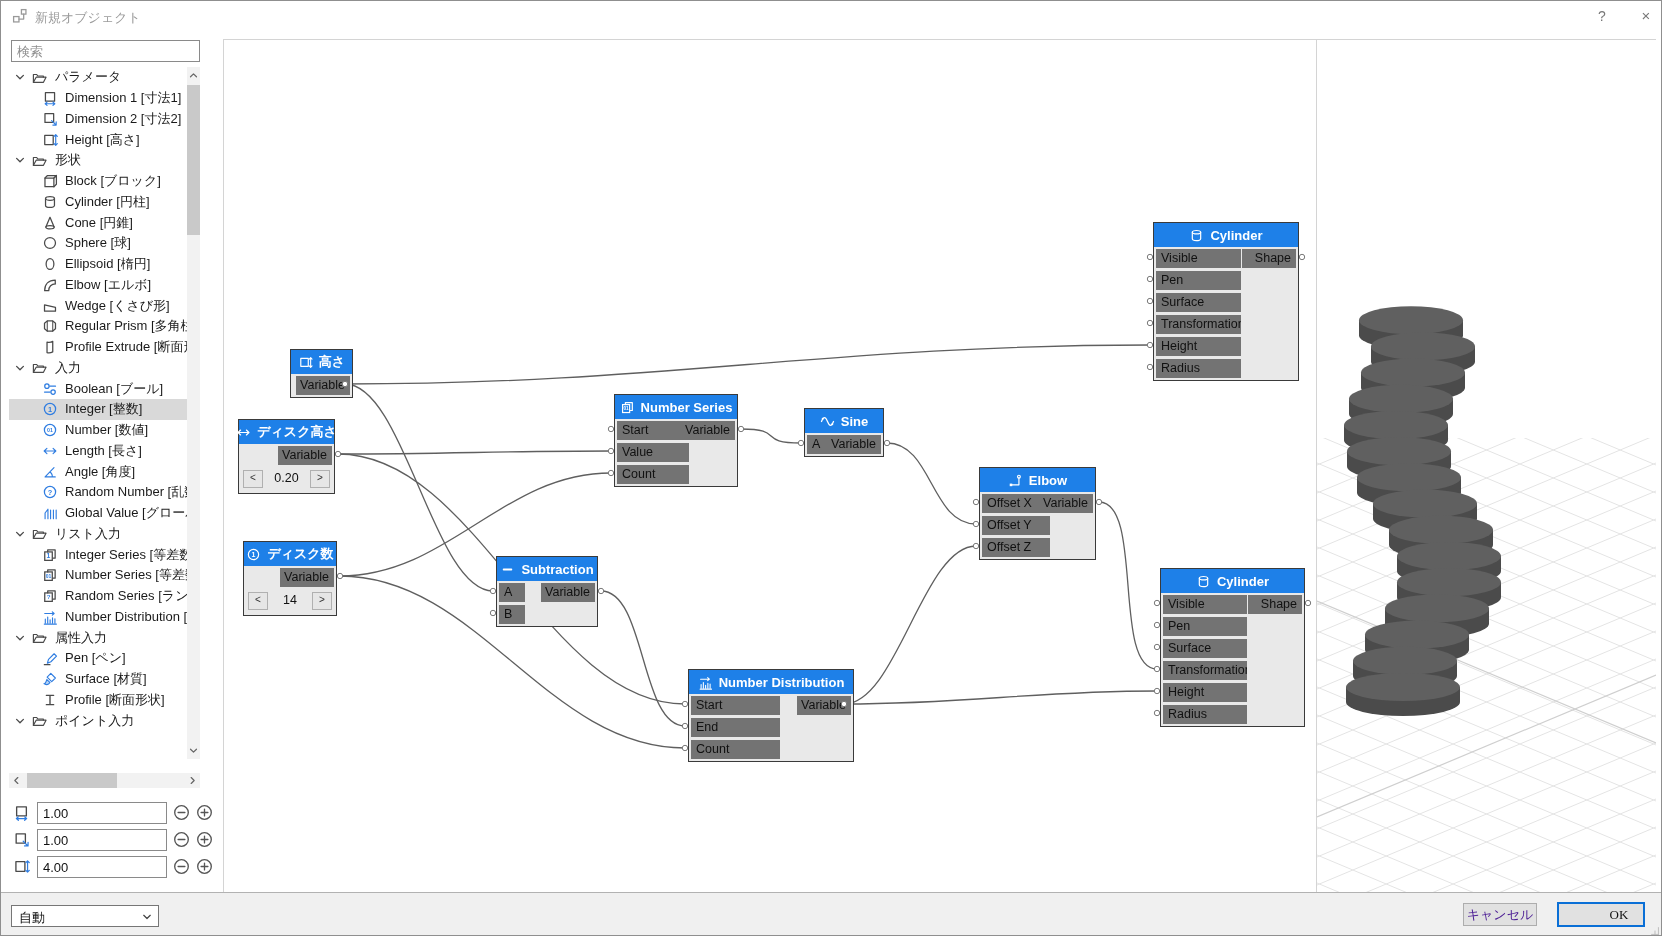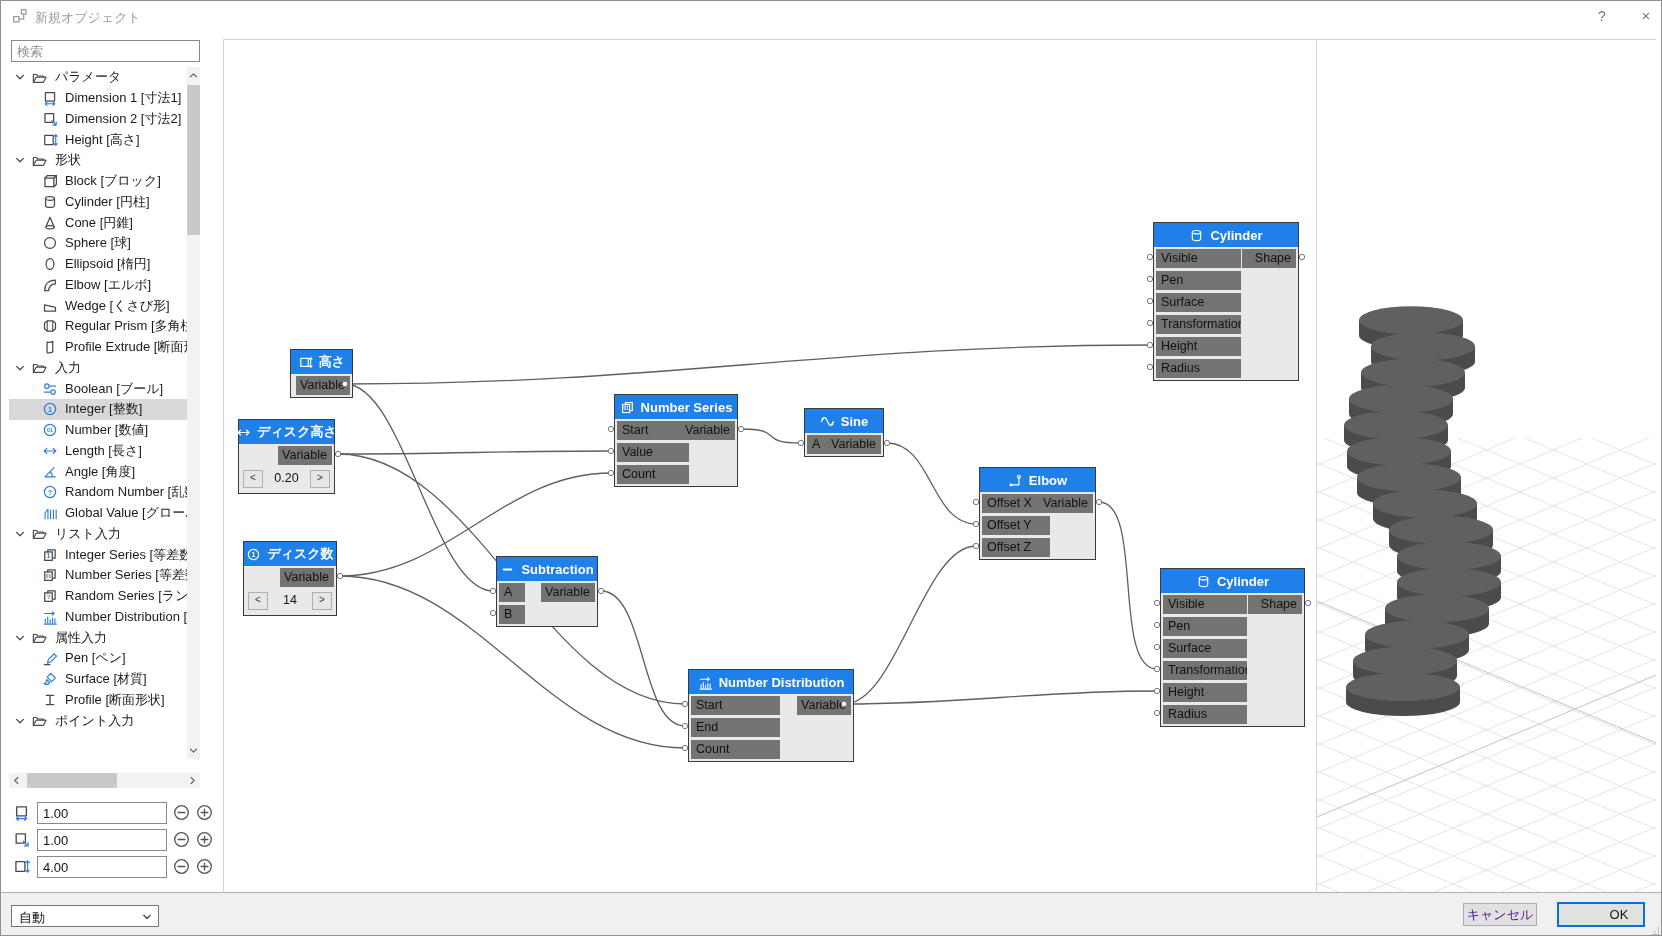--- a/index.html
+++ b/index.html
@@ -31,21 +31,21 @@
   #hscroll{left:8px;top:772px;width:191px;height:15px;}
   #hthumb{left:26px;top:772px;width:90px;height:15px;background:#c9c9c9;}
   
   .prow{left:10px;width:198px;height:22px;}
   .prow .picon{position:absolute;left:2px;top:2px;width:17px;height:17px;}
   .prow input{position:absolute;left:26px;top:0;width:130px;height:22px;border:1px solid #8a8a8a;
               font-size:13px;padding:0 5px;font-family:inherit;color:#111;box-sizing:border-box;outline:none;}
   .prow .mini{position:absolute;top:2px;width:17px;height:17px;}
   .prow .minus{left:162px;} .prow .plus{left:185px;}
   
-  #bottombar{left:0;top:891px;width:1662px;height:45px;background:#f0f0f0;border-top:1px solid #b2b2b2;}
+  #bottombar{left:0;top:891px;width:1662px;height:45px;background:#f0f0f0;border-top:1px solid #b2b2b2;font-family:Liberation Serif, serif;}
   #combo{left:10px;top:12px;width:148px;height:22px;background:#fff;border:1px solid #767676;font-size:13px;}
   #combo .cl{position:absolute;left:7px;top:3px;color:#111;}
   #combo .cchev{position:absolute;right:5px;top:5px;width:12px;height:12px;}
   #btn-cancel{left:1462px;top:10px;width:74px;height:23px;background:#e1e1e1;border:1px solid #adadad;
               font-size:13px;text-align:center;line-height:21px;color:#4c1d95;}
   #btn-ok{left:1556px;top:9px;width:88px;height:25px;background:#e1e1e1;border:2px solid #0a6fd6;
           font-size:13px;text-align:center;line-height:21px;color:#111;padding-left:36px;}
   #grip{right:2px;bottom:2px;width:12px;height:12px;}
   
   #canvas-frame{left:222px;top:38px;width:1433px;height:853px;border-top:1px solid #d4d4d4;border-left:1px solid #d4d4d4;}

